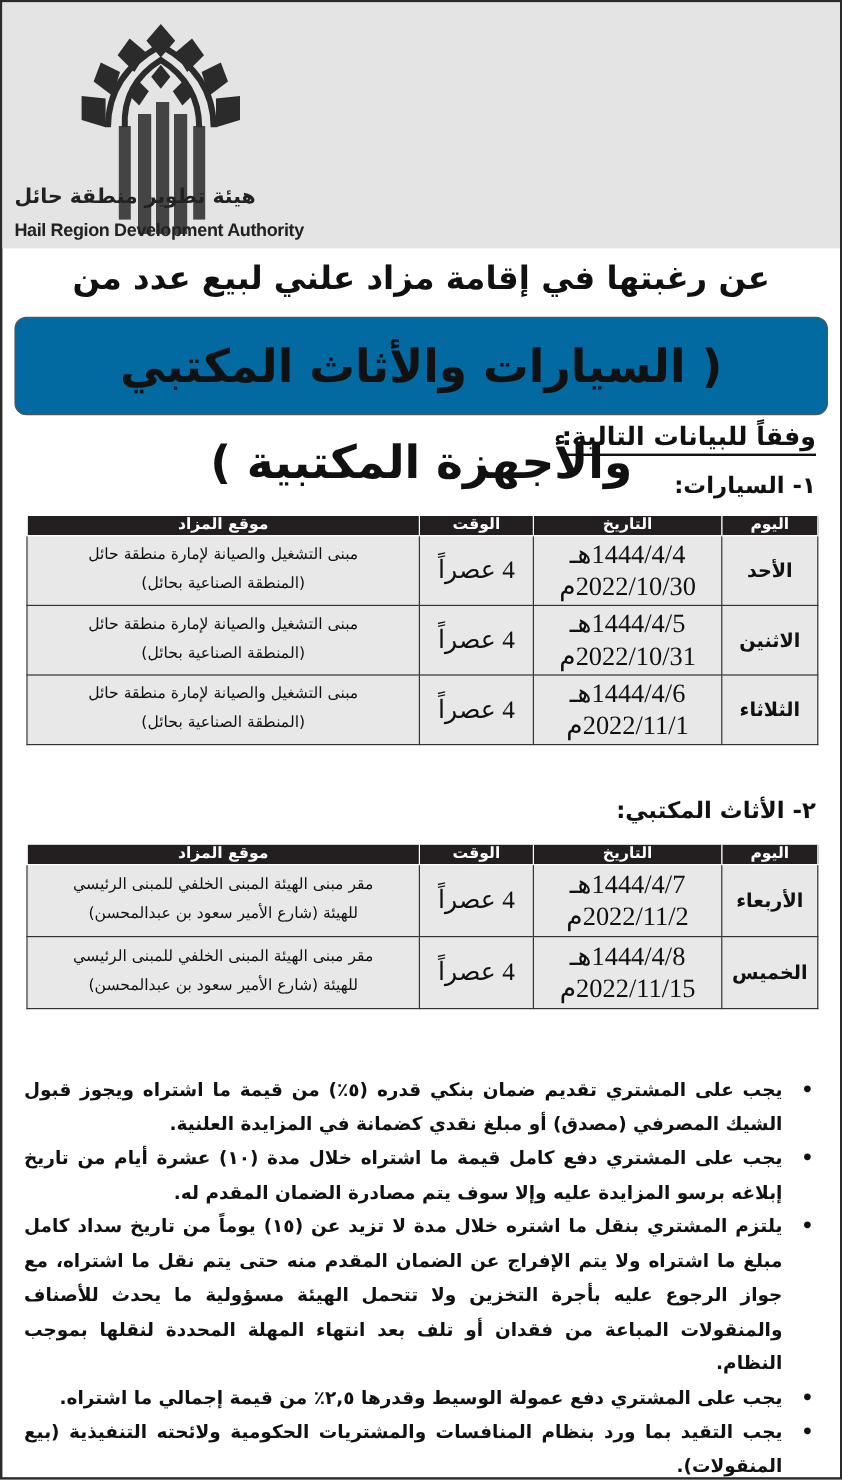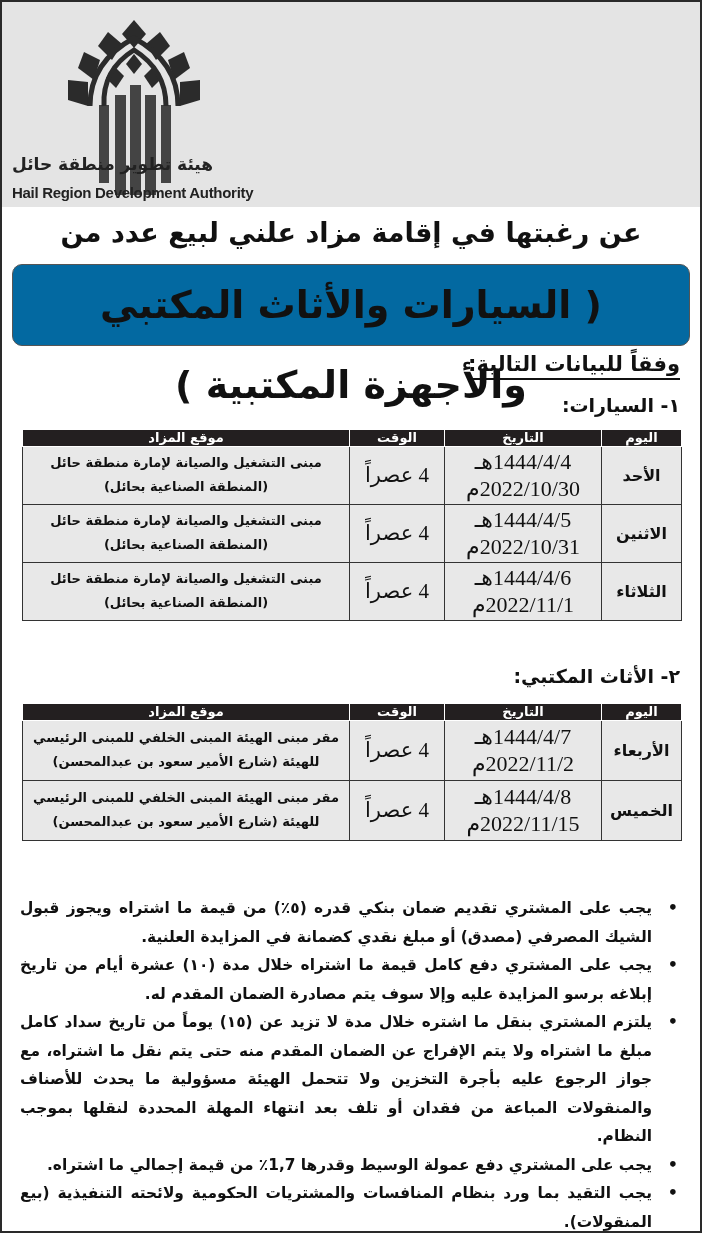--- a/index.html
+++ b/index.html
@@ -52,21 +52,21 @@
     background: #231f20; color: #fff; font-size: 13px; font-weight: bold;
     height: 16px; border: 1.5px solid #fff; border-top: 0;
   }
   table.auction td {
     background: #e8e8e8; border: 1.5px solid #333; text-align: center;
     vertical-align: middle; color: #111;
   }
   td.day { font-size: 16px; font-weight: bold; }
   td.date { font-family: "Liberation Serif", serif; font-size: 22px; line-height: 27px; }
   td.time { font-family: "Liberation Serif", serif; font-size: 21px; margin-top: 12px; }
-  td.loc { font-size: 13px; font-weight: bold; line-height: 24px; margin-top: 18px; }
+  td.loc { font-size: 13px; font-weight: normal; line-height: 24px; margin-top: 18px; }
   .terms {
     position: absolute; right: 20px; left: 18px; top: 892px; direction: rtl;
     list-style: none;
   }
   .terms li {
     position: relative; padding-right: 28px; font-size: 15.4px; font-weight: bold;
     line-height: 28.5px; text-align: justify; color: #111;
   }
   .terms li .bullet {
     position: absolute; right: 2px; top: 0; font-size: 16px;
@@ -211,16 +211,16 @@
           </td>
       </tr>
     </tbody>
   </table>
 
 
   <ul class="terms">
     <li><span class="bullet">•</span><span>يجب على المشتري تقديم ضمان بنكي قدره (٥٪) من قيمة ما اشتراه ويجوز قبول الشيك المصرفي (مصدق) أو مبلغ نقدي كضمانة في المزايدة العلنية.</span></li>
     <li><span class="bullet">•</span><span>يجب على المشتري دفع كامل قيمة ما اشتراه خلال مدة (١٠) عشرة أيام من تاريخ إبلاغه برسو المزايدة عليه وإلا سوف يتم مصادرة الضمان المقدم له.</span></li>
     <li><span class="bullet">•</span><span>يلتزم المشتري بنقل ما اشتره خلال مدة لا تزيد عن (١٥) يوماً من تاريخ سداد كامل مبلغ ما اشتراه ولا يتم الإفراج عن الضمان المقدم منه حتى يتم نقل ما اشتراه، مع جواز الرجوع عليه بأجرة التخزين ولا تتحمل الهيئة مسؤولية ما يحدث للأصناف والمنقولات المباعة من فقدان أو تلف بعد انتهاء المهلة المحددة لنقلها بموجب النظام.</span></li>
-    <li><span class="bullet">•</span><span>يجب على المشتري دفع عمولة الوسيط وقدرها 1,7٪ من قيمة إجمالي ما اشتراه.</span></li>
+    <li><span class="bullet">•</span><span>يجب على المشتري دفع عمولة الوسيط وقدرها ٢,٥٪ من قيمة إجمالي ما اشتراه.</span></li>
     <li><span class="bullet">•</span><span>يجب التقيد بما ورد بنظام المنافسات والمشتريات الحكومية ولائحته التنفيذية (بيع المنقولات).</span></li>
   </ul>
 </div>
 
 </body></html>

